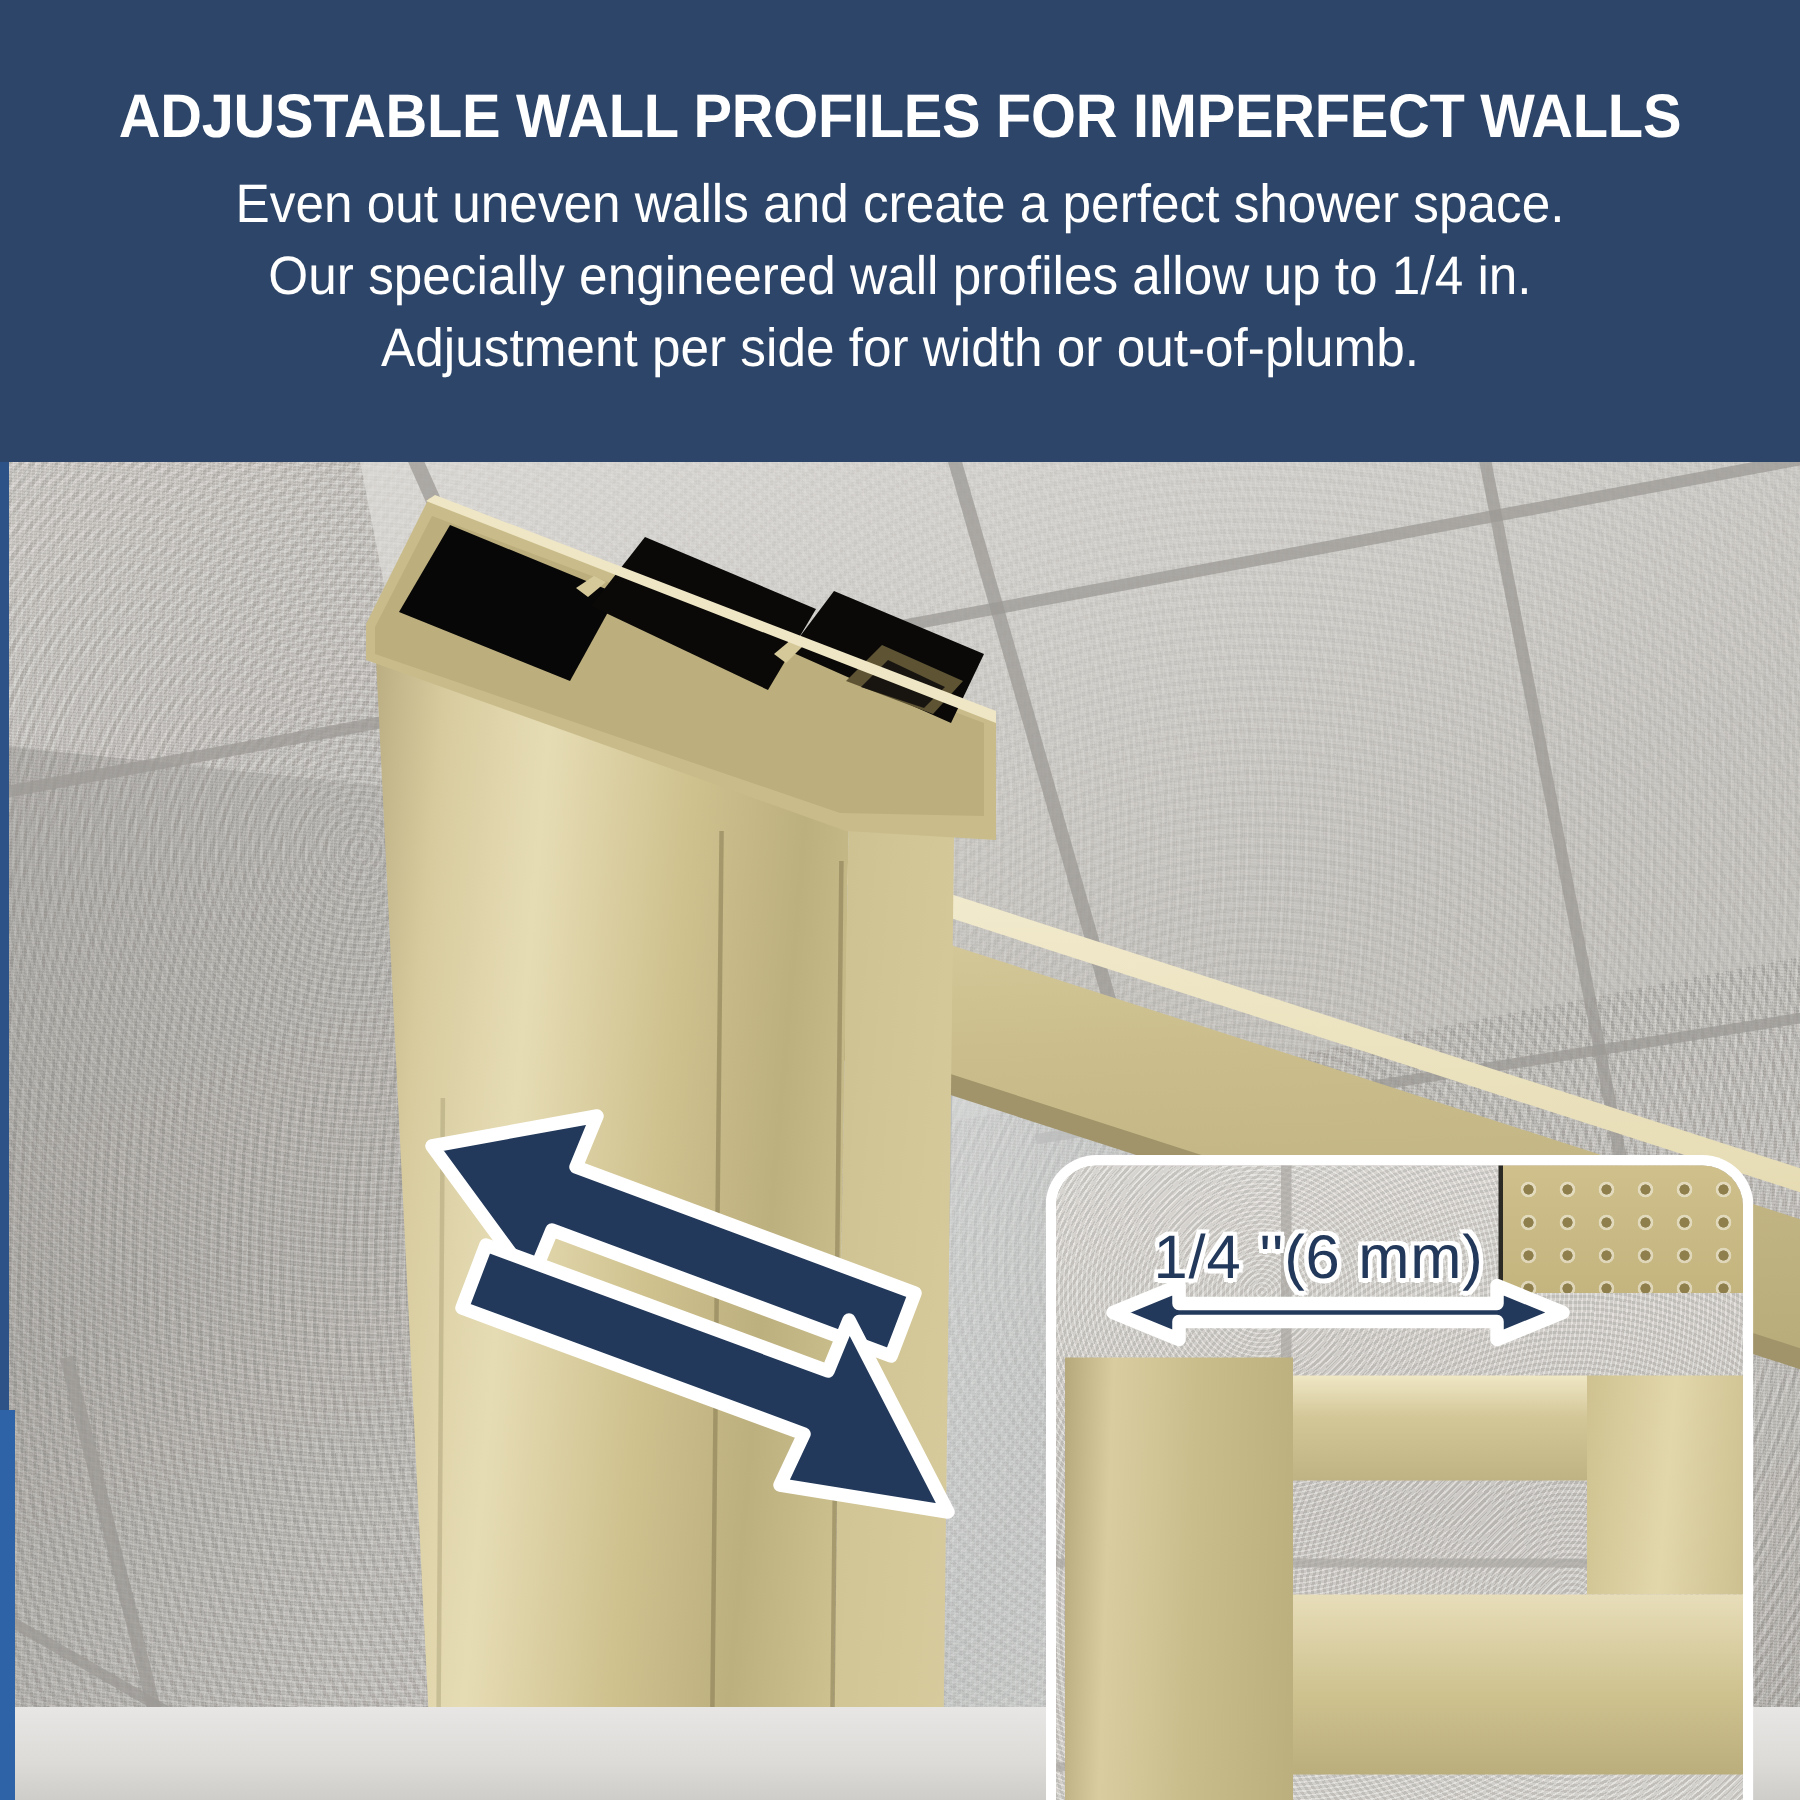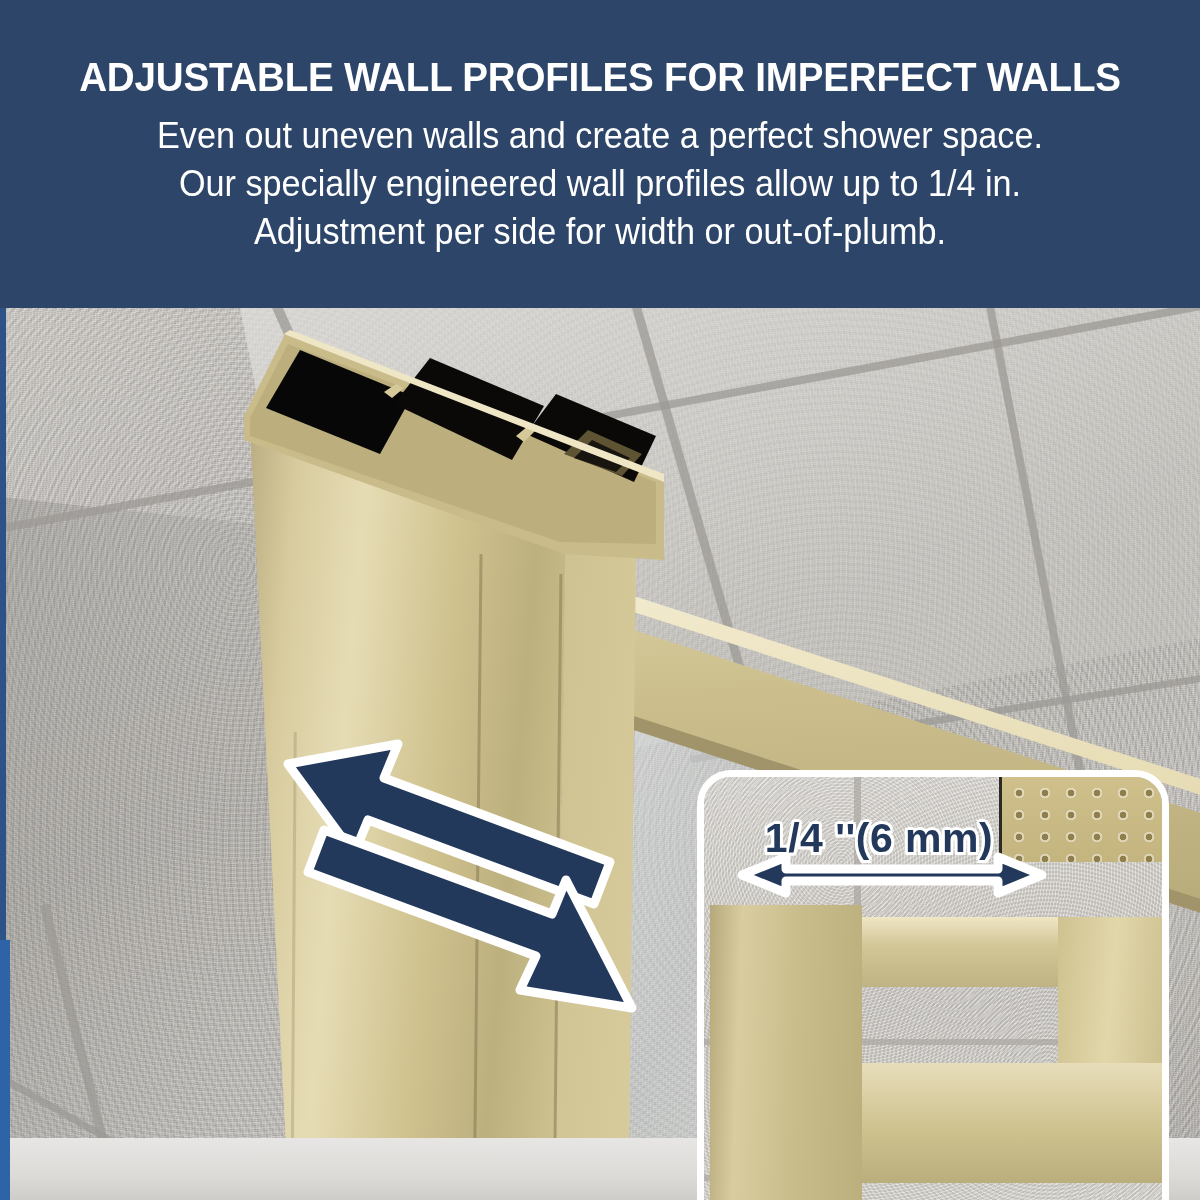--- a/index.html
+++ b/index.html
@@ -310,21 +310,21 @@
     left: 0; top: 0; width: 472px; height: 430px;
     z-index: 12;
   }
   .inset-label {
     position: absolute;
     left: 0; top: 38px;
     width: 350px;
     text-align: center;
     font-family: "Liberation Sans", sans-serif;
     font-size: 41px;
-    font-weight: 700;
+    font-weight: 400;
     color: #23395b;
     letter-spacing: 0.5px;
     text-shadow:
       -2.5px -2.5px 0 #ffffff,  2.5px -2.5px 0 #ffffff,
       -2.5px  2.5px 0 #ffffff,  2.5px  2.5px 0 #ffffff,
       -3px 0 0 #ffffff, 3px 0 0 #ffffff, 0 -3px 0 #ffffff, 0 3px 0 #ffffff;
     z-index: 14;
   }
 
   

